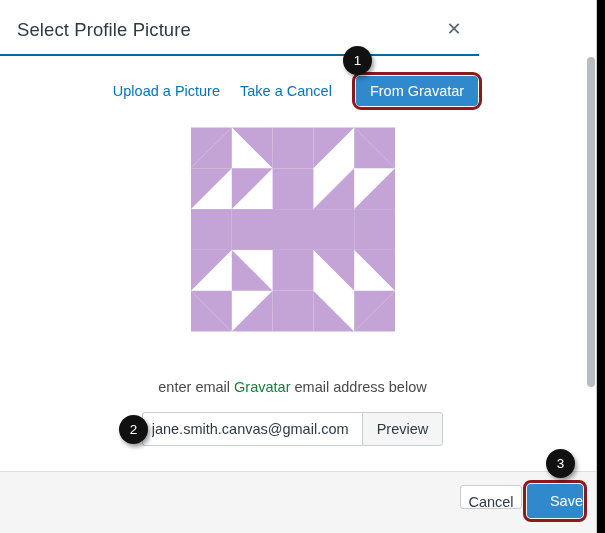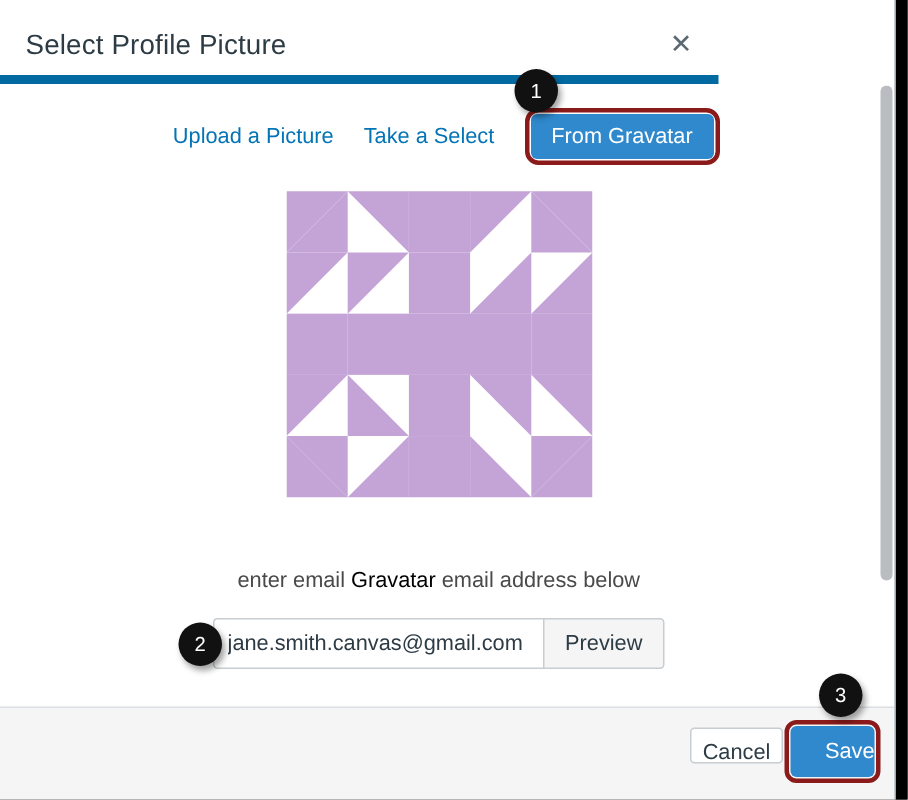--- a/index.html
+++ b/index.html
@@ -26,21 +26,21 @@
     overflow: hidden;
   }
 
   
   #header {
     position: absolute;
     left: 0; top: 0;
     width: 479px;
     height: 56px;
     background: #ffffff;
-    border-bottom: 6px solid #0369a1;
+    border-bottom: 2px solid #0369a1;
     box-sizing: border-box;
   }
   #dialog-title {
     position: absolute;
     left: 17px;
     top: 19px;
     font-size: 18.5px;
     color: #2d3b45;
     letter-spacing: 0.1px;
     white-space: nowrap;
@@ -140,21 +140,21 @@
   #helper-text {
     position: absolute;
     left: 0;
     top: 322px;
     width: 585px;
     text-align: center;
     font-size: 14.5px;
     color: #4a4a4a;
   }
   #gravatar-link {
-    color: #000000;
+    color: #15803d;
     cursor: pointer;
   }
 
   
   #input-row {
     position: absolute;
     left: 0;
     top: 355px;
     width: 585px;
     text-align: center;
@@ -265,21 +265,21 @@
 
   <div id="header">
     <div id="dialog-title">Select Profile Picture</div>
     <div id="close-button">✕</div>
   </div>
 
   <div id="content">
 
     <div id="tabs">
       <span class="tab">Upload a Picture</span>
-      <span class="tab">Take a Select</span>
+      <span class="tab">Take a Cancel</span>
       <span id="tab-gravatar-wrap">
         <span class="tab active">From Gravatar</span>
       </span>
     </div>
 
     <div id="identicon-wrap">
       <svg id="identicon" viewBox="0 0 5 5" shape-rendering="crispEdges">
         <rect x="0" y="0" width="5" height="5" fill="#ffffff"></rect>
         <g fill="#c4a3d6" shape-rendering="auto">
 

